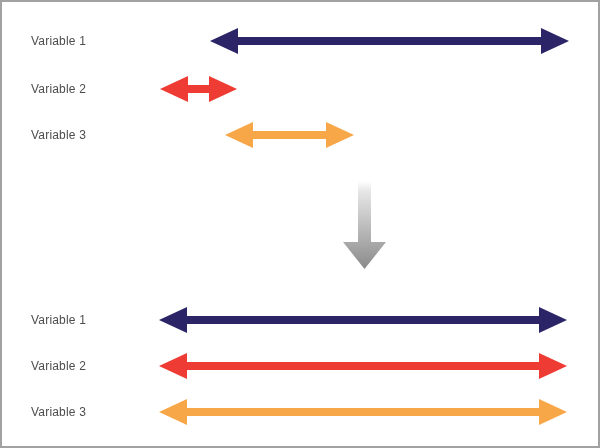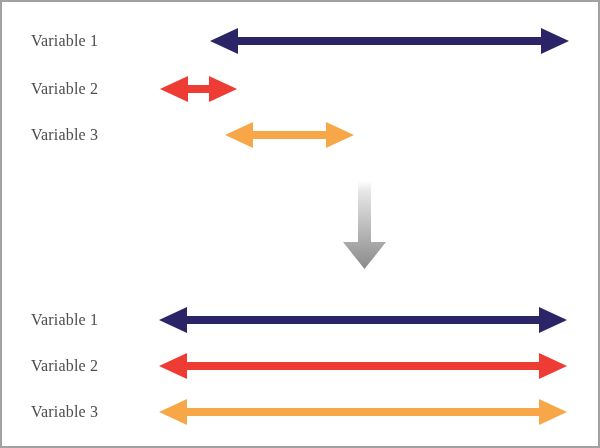--- a/index.html
+++ b/index.html
@@ -8,23 +8,22 @@
     width:600px;height:448px;
     box-sizing:border-box;
     background:#fff;
     border:2px solid #a2a2a2;
     font-family:"Liberation Sans",sans-serif;
     overflow:hidden;
   }
   .row{position:absolute;left:0;right:0;height:26px;}
   .label{
     position:absolute;left:29px;top:0;height:26px;line-height:26px;
-    font-size:16px;letter-spacing:0.2px;color:var(--label,#4d4d4d);
+    font-size:12px;letter-spacing:0.2px;color:var(--label,#4d4d4d);
     white-space:nowrap;
-    font-family:Liberation Serif, serif;
   }
   .dbl-arrow{position:absolute;top:0;height:26px;display:flex;align-items:center;}
   .head{width:0;height:0;border-top:13px solid transparent;border-bottom:13px solid transparent;flex:0 0 auto;}
   .head.left{border-right:28px solid var(--c);}
   .head.right{border-left:28px solid var(--c);}
   .shaft{flex:1 1 auto;height:8px;background:var(--c);min-width:0;}
   .down-arrow{position:absolute;left:341px;top:179px;}
 </style>
 </head>
 <body>

